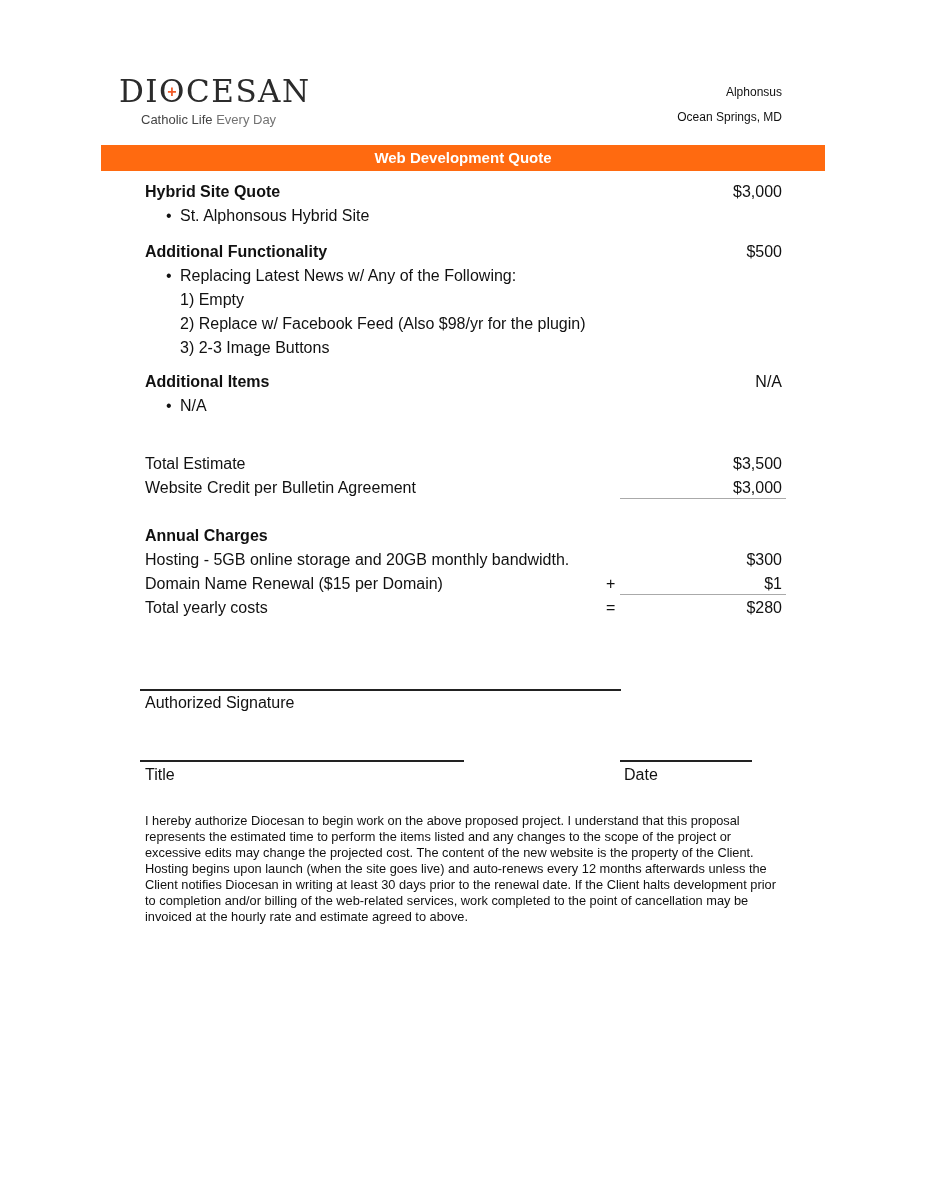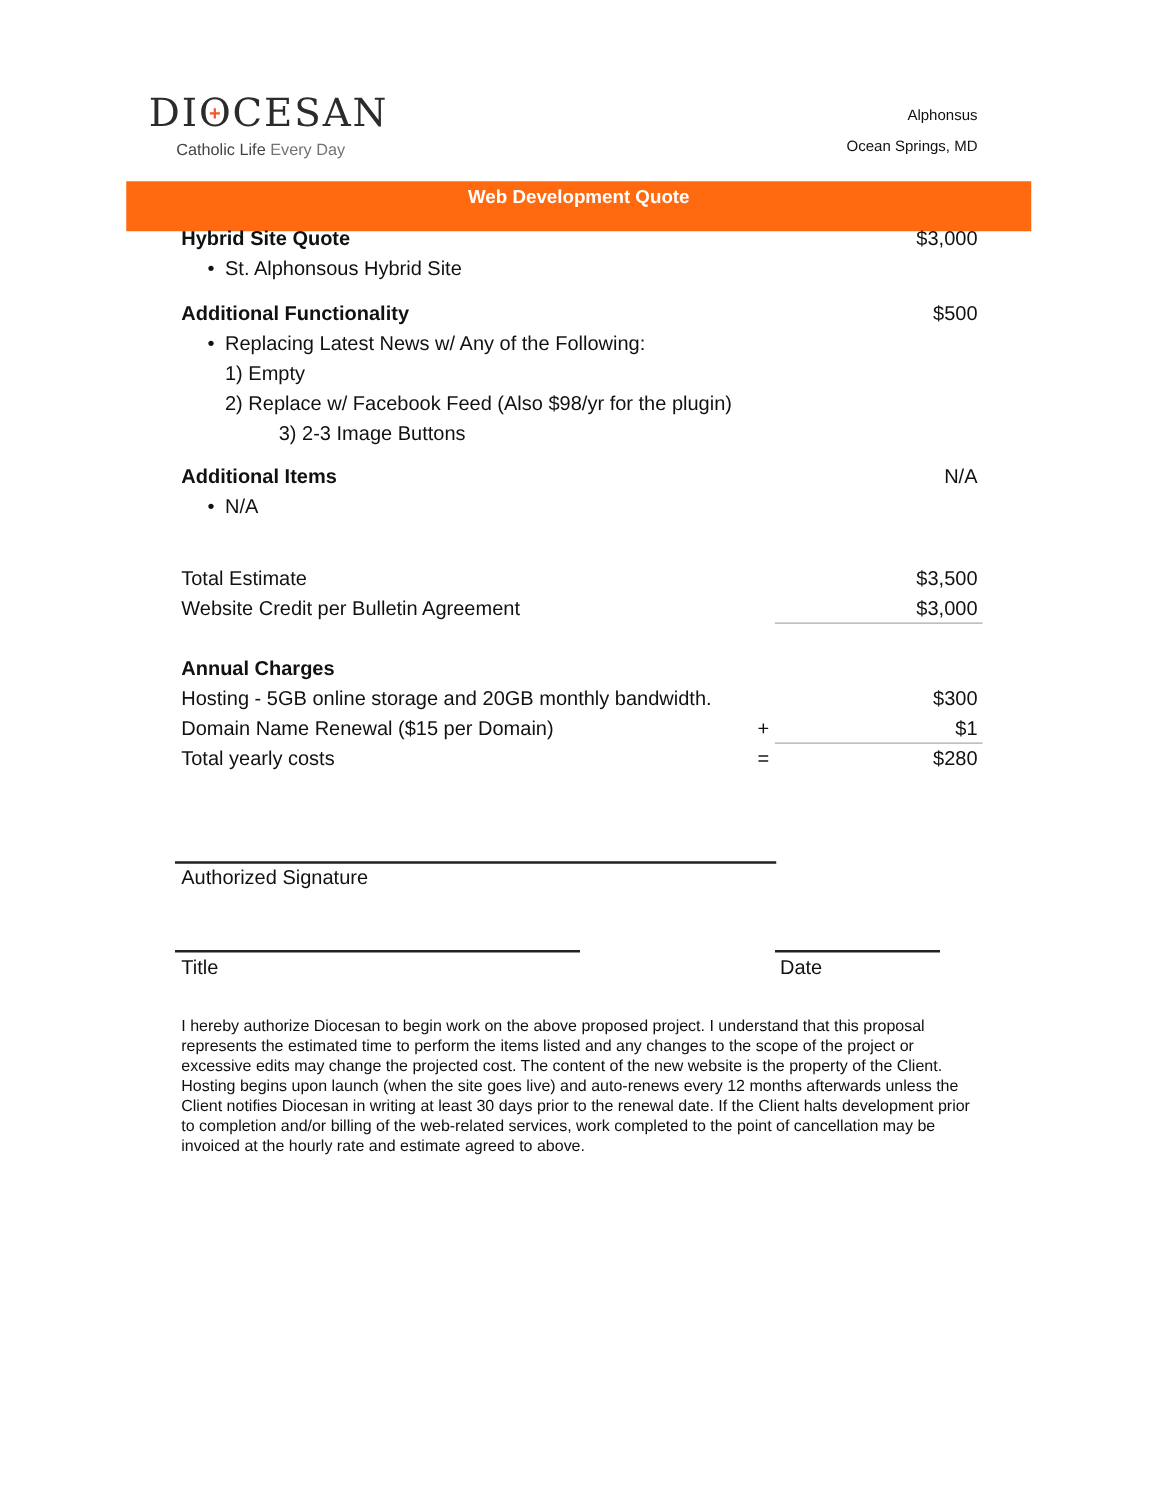--- a/index.html
+++ b/index.html
@@ -4,21 +4,21 @@
 <style>
   html, body { margin:0; padding:0; background:#ffffff; }
   body { width:927px; height:1200px; position:relative; font-family:"Liberation Sans", sans-serif; color:#111; overflow:hidden; }
   .abs { position:absolute; }
   .logo-word { left:119px; top:76px; font-family:"DejaVu Serif", serif; font-size:31px; letter-spacing:1.5px; color:#2b2b2b; line-height:1; }
   .logo-o { display:inline-block; position:relative; }
   .logo-cross { position:absolute; left:50%; top:52%; transform:translate(-50%,-50%); color:#f05a28; font-family:"Liberation Sans", sans-serif; font-size:16px; font-weight:bold; }
   .logo-tag { left:141px; top:112px; font-size:13px; color:#444; }
   .logo-tag .accent { color:#737373; }
   .client { right:145px; text-align:right; font-size:12px; color:#111; }
-  .banner { left:101px; top:145px; width:724px; height:40px; background:#ff6a10; color:#fff; font-weight:bold; font-size:15px; text-align:center; line-height:26px; }
+  .banner { left:101px; top:145px; width:724px; height:26px; background:#ff6a10; color:#fff; font-weight:bold; font-size:15px; text-align:center; line-height:26px; }
   .t { font-size:16px; line-height:20px; white-space:nowrap; }
   .b { font-weight:bold; }
   .r { right:145px; text-align:right;margin-left:41px; }
   .bullet::before { content:"•"; position:absolute; left:-14px; }
   .rule { background:#aaa; height:1px; }
   .sigline { background:#222; height:2px; }
   .legal { left:145px; top:813px; width:640px; font-size:12.8px; line-height:16px; color:#111; }
 </style>
 </head>
 <body>
@@ -37,21 +37,21 @@
 
 <div class="abs t b" style="left:145px; top:182px;">Hybrid Site Quote</div>
 <div class="abs t r" style="top:182px;">$3,000</div>
 <div class="abs t bullet" style="left:180px; top:206px;">St. Alphonsous Hybrid Site</div>
 
 <div class="abs t b" style="left:145px; top:242px;">Additional Functionality</div>
 <div class="abs t r" style="top:242px;">$500</div>
 <div class="abs t bullet" style="left:180px; top:266px;">Replacing Latest News w/ Any of the Following:</div>
 <div class="abs t" style="left:180px; top:290px;">1) Empty</div>
 <div class="abs t" style="left:180px; top:314px;">2) Replace w/ Facebook Feed (Also $98/yr for the plugin)</div>
-<div class="abs t" style="left:180px; top:338px;margin-left:43px;">3) 2-3 Image Buttons</div>
+<div class="abs t" style="left:180px; top:338px;">3) 2-3 Image Buttons</div>
 
 <div class="abs t b" style="left:145px; top:372px;">Additional Items</div>
 <div class="abs t r" style="top:372px;">N/A</div>
 <div class="abs t bullet" style="left:180px; top:396px;">N/A</div>
 
 <div class="abs t" style="left:145px; top:454px;">Total Estimate</div>
 <div class="abs t r" style="top:454px;">$3,500</div>
 <div class="abs t" style="left:145px; top:478px;">Website Credit per Bulletin Agreement</div>
 <div class="abs t r" style="top:478px;">$3,000</div>
 <div class="abs rule" style="left:620px; top:498px; width:166px;"></div>

